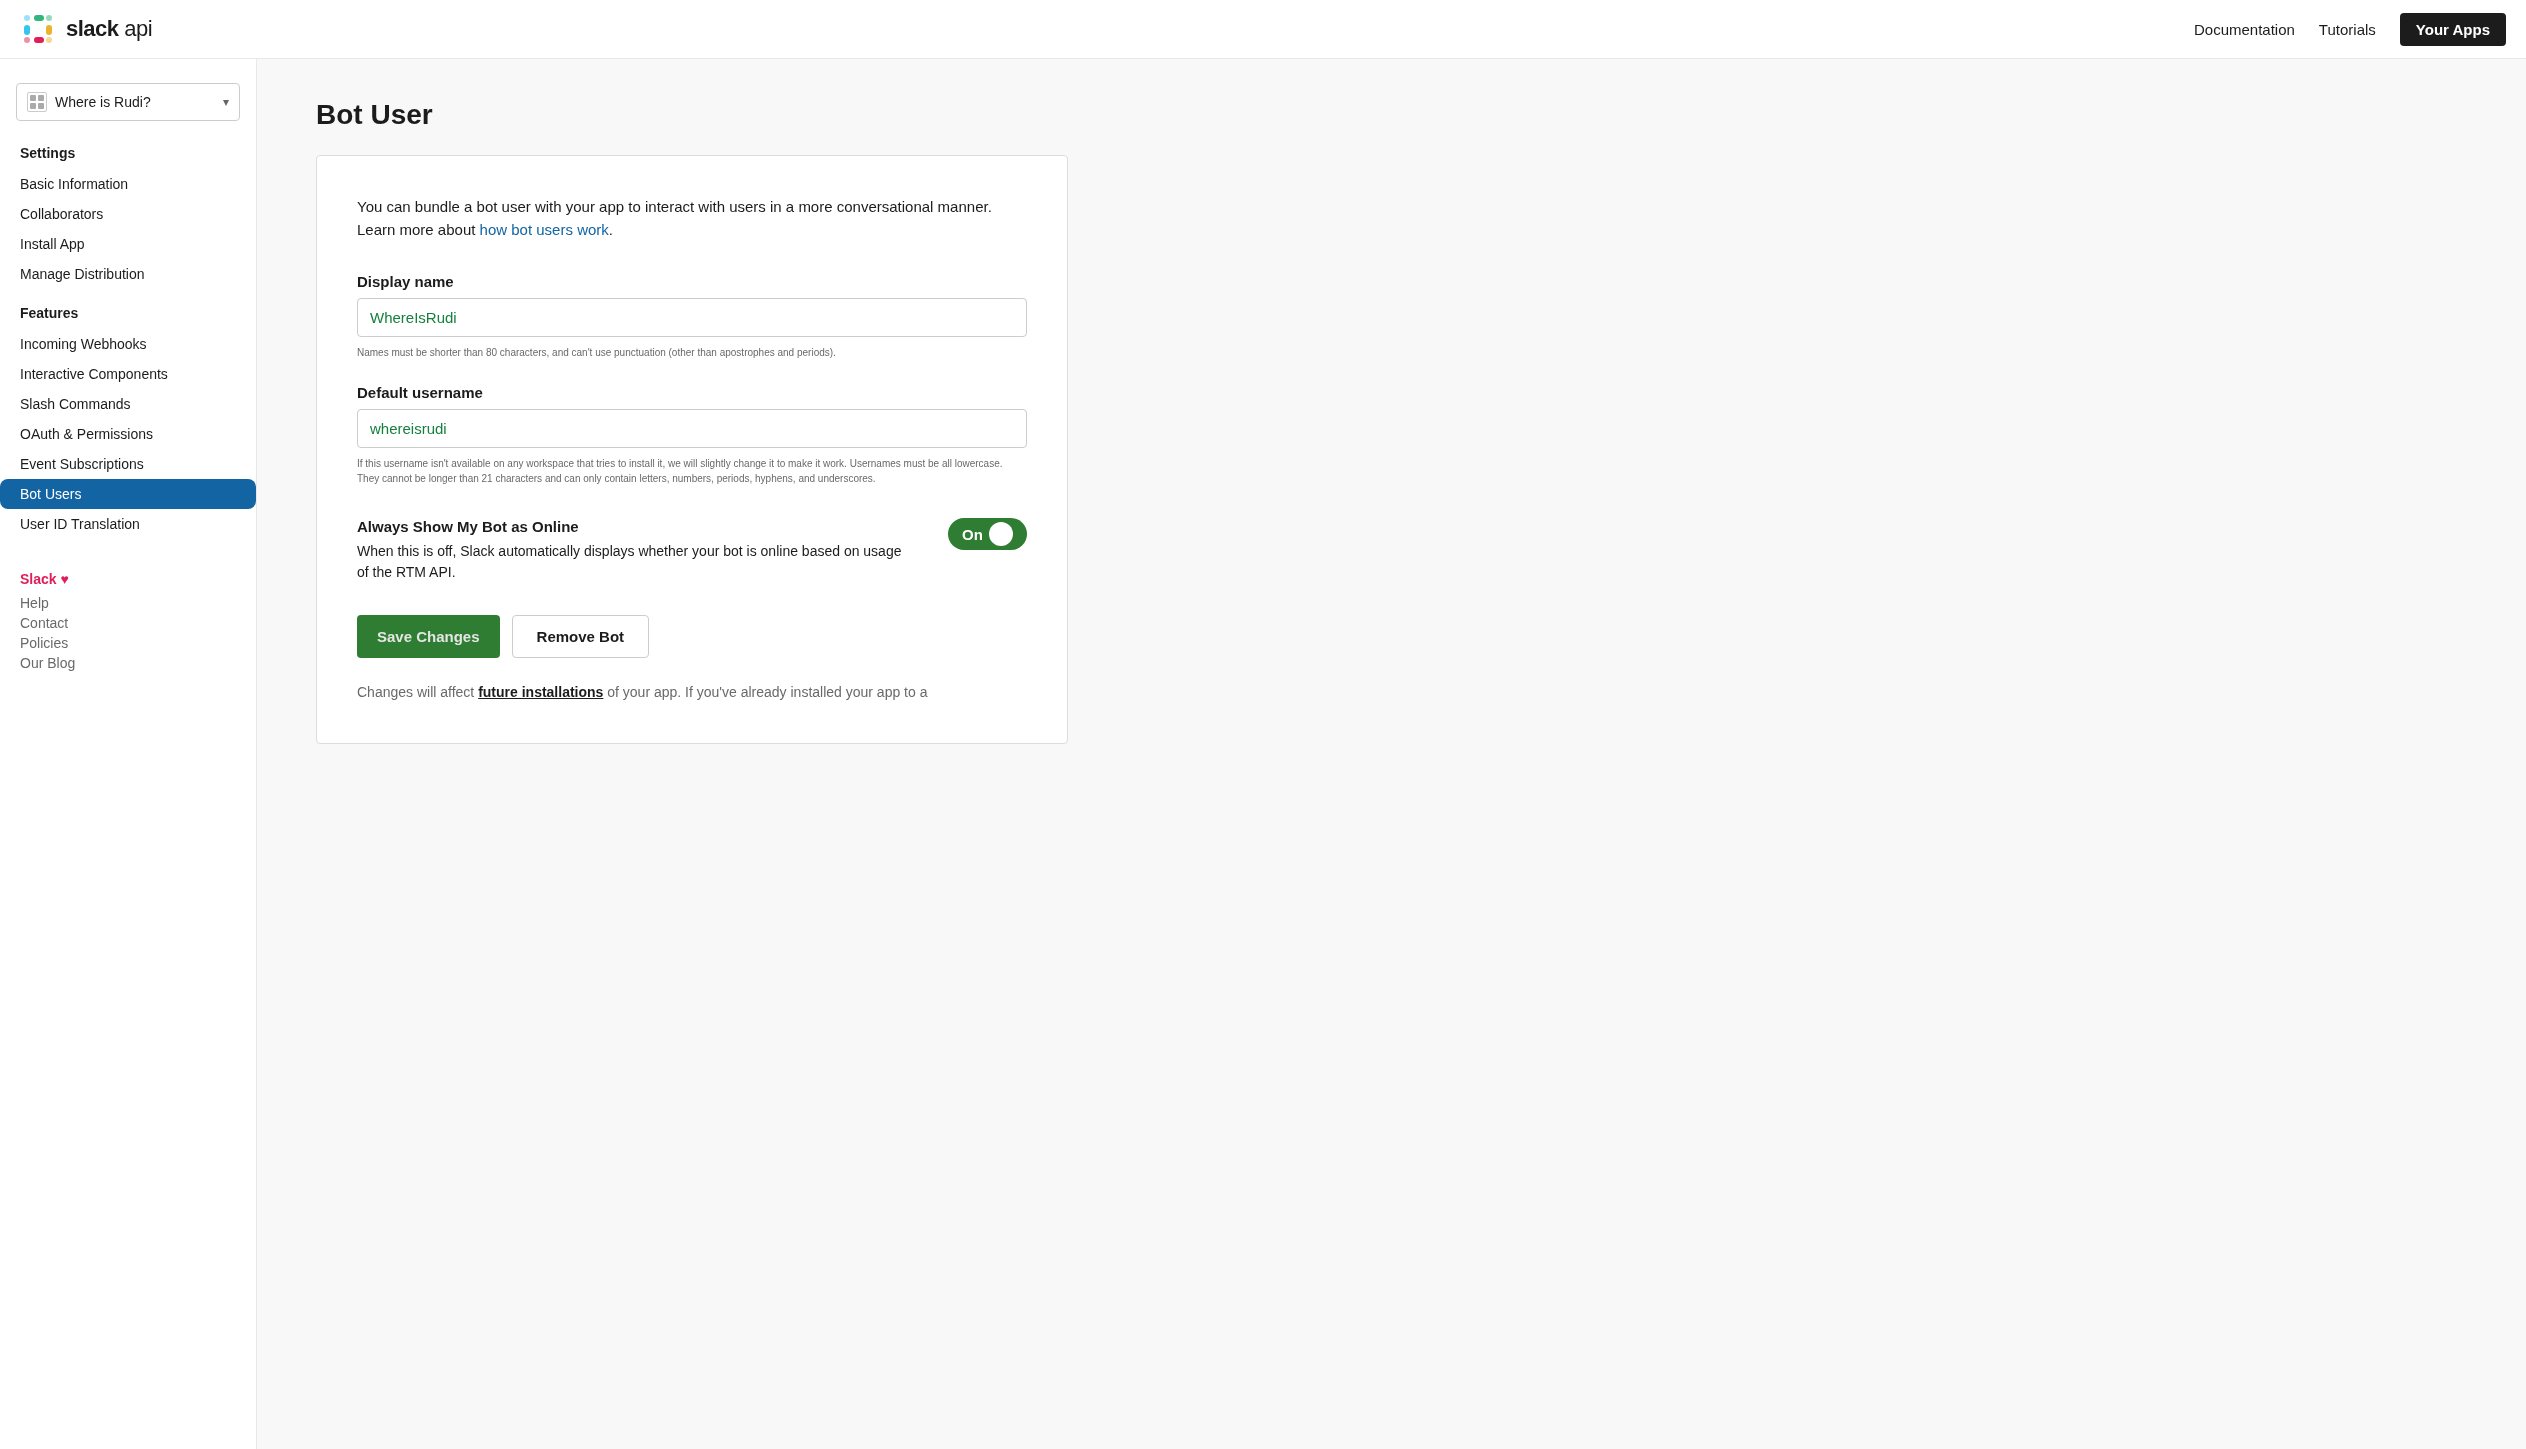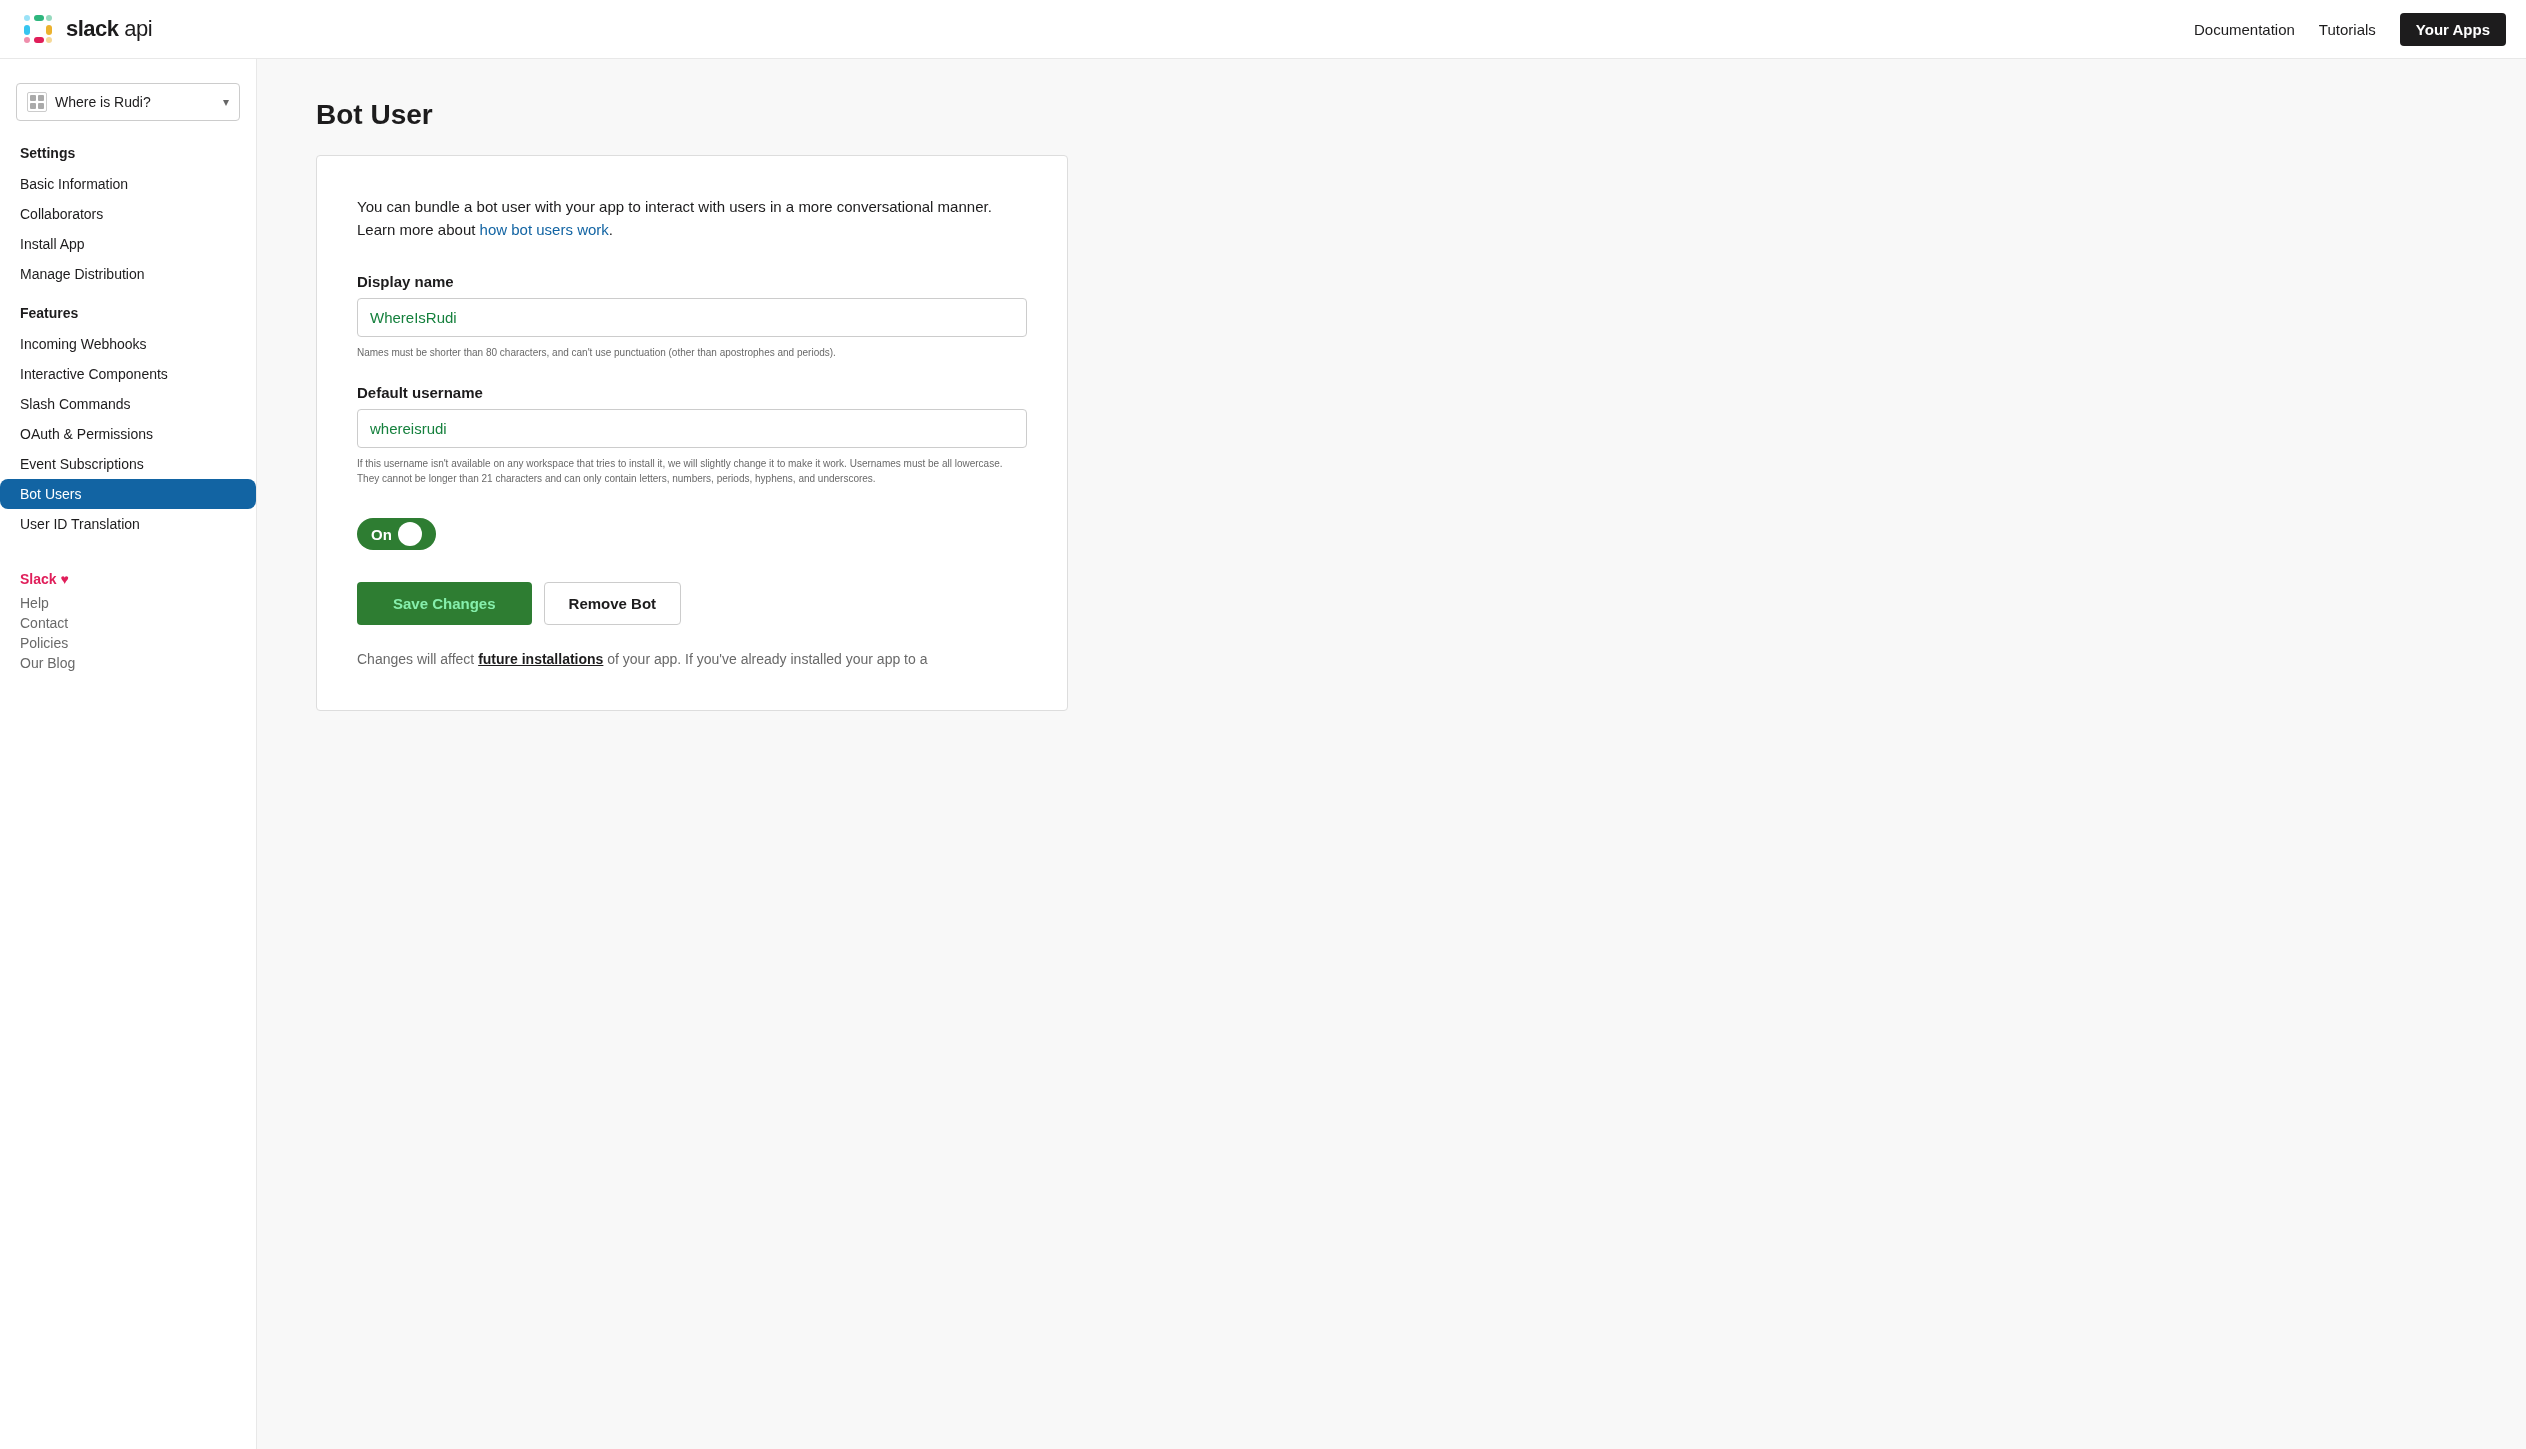--- a/index.html
+++ b/index.html
@@ -243,24 +243,24 @@
     }
 
     
     .button-row {
       display: flex;
       gap: 12px;
       margin-bottom: 24px;
     }
     .btn-primary {
       background: #2e7d32;
-      color: #86efac;
+      color: #e5e5e5;
       border: none;
       border-radius: 4px;
-      padding: 12px 36px;
+      padding: 12px 20px;
       font-size: 15px;
       font-weight: 600;
       cursor: pointer;
     }
     .btn-secondary {
       background: #fff;
       color: #1d1c1d;
       border: 1px solid #ccc;
       border-radius: 4px;
       padding: 12px 24px;
@@ -366,20 +366,24 @@
         <p class="form-hint">Names must be shorter than 80 characters, and can't use punctuation (other than apostrophes and periods).</p>
       </div>
 
       <div class="form-group">
         <label class="form-label">Default username</label>
         <input class="form-input" type="text" value="whereisrudi" style="">
         <p class="form-hint">If this username isn't available on any workspace that tries to install it, we will slightly change it to make it work. Usernames must be all lowercase. They cannot be longer than 21 characters and can only contain letters, numbers, periods, hyphens, and underscores.</p>
       </div>
 
       <div class="toggle-section">
+        <div class="toggle-info">
+          <div class="toggle-title">Always Show My Bot as Online</div>
+          <div class="toggle-desc">When this is off, Slack automatically displays whether your bot is online based on usage of the RTM API.</div>
+        </div>
         <div class="toggle-pill">
           <span class="toggle-pill-label">On</span>
           <div class="toggle-pill-knob"></div>
         </div>
       </div>
 
       <div class="button-row">
         <button class="btn-primary">Save Changes</button>
         <button class="btn-secondary">Remove Bot</button>
       </div>

